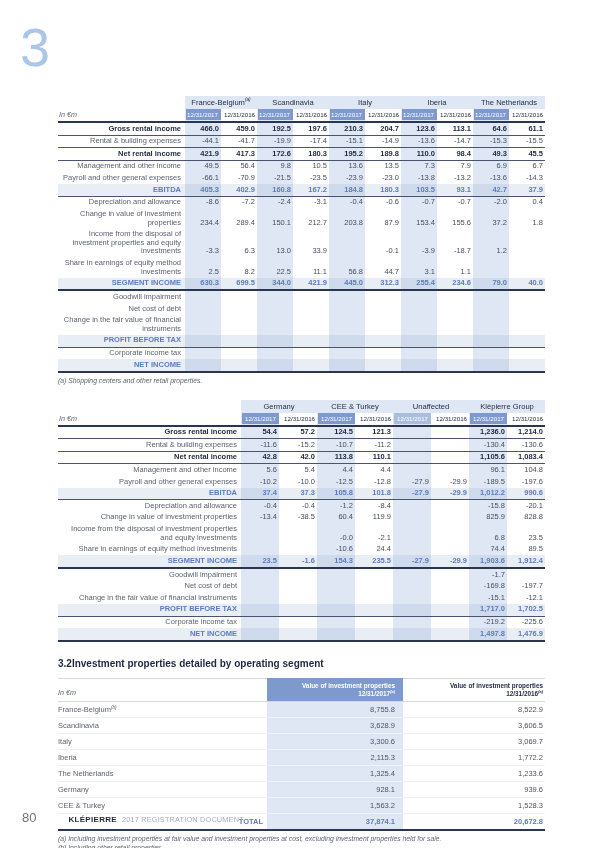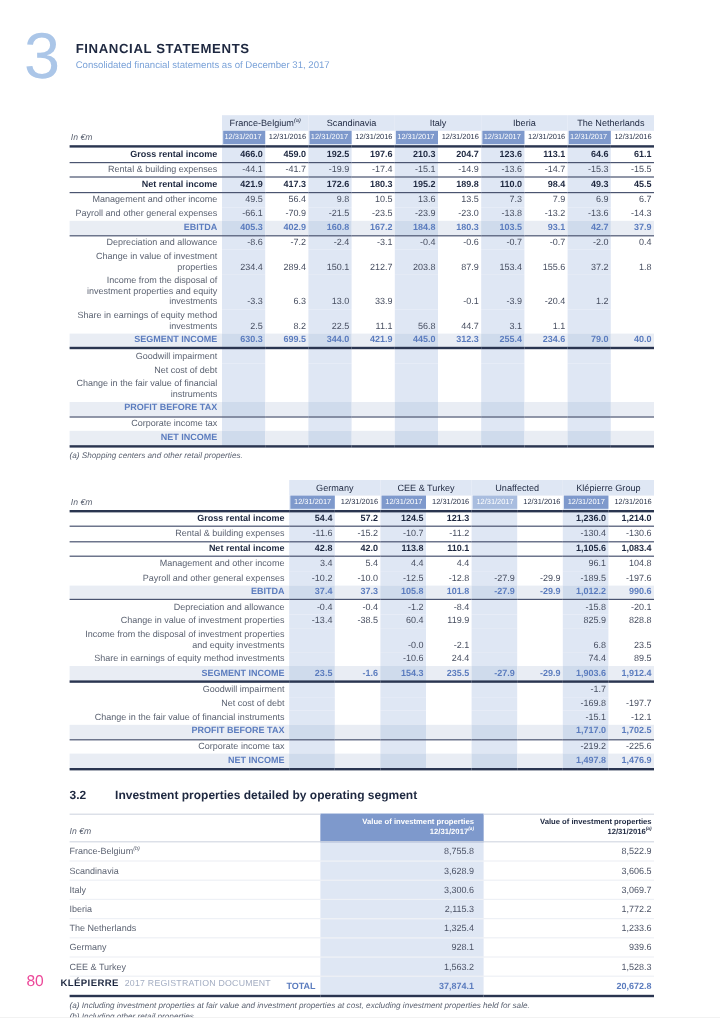--- a/index.html
+++ b/index.html
@@ -39,54 +39,50 @@
       background:#e9edf4;color:#5b7cbe !important;font-weight:bold;}
   tr.r-accent td.c2017,tr.r-accent-strong td.c2017,tr.r-accent-end td.c2017{background:#cfdbec;}
   tr.r-accent td{border-bottom:1px solid #4a5470;}
   tr.r-accent-strong td{border-bottom:2px solid #2a3550;}
   tr.r-accent-end td{border-bottom:2px solid #2a3550;}
   .fnotes{margin-top:4px;}
   .fnote{font-style:italic;font-size:6.8px;color:#5c6372;line-height:1.3;}
   .gap{height:14px;}
   
   .sec-heading{margin:16px 0 9px 0;font-size:10px;font-weight:bold;color:#1e2840;}
-  .sec-heading .num{margin-right:24px;}
+  .sec-heading .num{margin-right:0;}
   
   table.inv{border-collapse:collapse;table-layout:fixed;width:487px;font-size:7.5px;margin-top:2px;}
   .inv col.c-label{width:209px}
   .inv col.c-y17{width:136px;background:#dfe7f4;}
   .inv col.c-y16{width:142px}
   .inv thead th{border-bottom:1px solid #d4d9e3;border-top:1px solid #d4d9e3;vertical-align:bottom;}
   .inv th.unit{font-style:italic;font-weight:normal;text-align:left;color:#5c6372;font-size:7.2px;padding:4px 0;}
   .inv th.h17{background:#7e99cc;color:#ffffff;text-align:right;font-size:6.4px;font-weight:bold;
               padding:3px 8px 3px 3px;line-height:1.3;border-top:none;}
   .inv th.h16{color:#1e2840;text-align:right;font-size:6.4px;font-weight:bold;padding:3px 2px 3px 3px;line-height:1.3;}
   .inv td{padding:3px 8px 3px 0;text-align:right;color:#4c5366;vertical-align:bottom;}
   .inv td.lbl{text-align:left;color:#5c6372;padding-right:4px;}
   .inv td.v16{padding-right:2px;}
   .inv tr.r-plain td{border-bottom:1px solid #eef1f6;}
   .inv tr.r-total td{color:#5b7cbe;font-weight:bold;border-top:1px solid #4a5470;border-bottom:2px solid #2a3550;text-align:right;}
   sup{font-size:.62em;line-height:0;font-style:italic;}
   
   .pagefooter{position:absolute;left:22px;top:810px;display:flex;align-items:baseline;}
-  .pagenum{font-size:13px;color:#ec4899;margin-right:14px;}
+  .pagenum{font-size:13px;color:#737373;margin-right:32px;}
   .brand{font-size:8px;font-weight:bold;color:#1e2840;letter-spacing:.3px;margin-right:5px;}
   .docname{font-size:7.3px;color:#a3adc2;letter-spacing:.2px;}
 </style>
 </head>
 <body>
 
 <div class="page">
 
   <header class="chapheader">
     <div class="chapnum">3</div>
-    <div class="chaptitles">
-      <div class="chaptitle">FINANCIAL STATEMENTS</div>
-      <div class="chapsub">Consolidated financial statements as of December 31, 2017</div>
-    </div>
   </header>
 
   <main class="content">
     <table class="seg t1">
         <colgroup>
           <col class="c-label">
           <col class="c-y17">
           <col class="c-y16">
           <col class="c-y17">
           <col class="c-y16">
@@ -237,21 +233,21 @@
           </tr>
           <tr class="r-plain">
             <td class="lbl">Income from the disposal of investment properties and equity investments</td>
             <td class="val c2017">-3.3</td>
             <td class="val">6.3</td>
             <td class="val c2017">13.0</td>
             <td class="val">33.9</td>
             <td class="val c2017"></td>
             <td class="val">-0.1</td>
             <td class="val c2017">-3.9</td>
-            <td class="val">-20.4</td>
+            <td class="val">-18.7</td>
             <td class="val c2017">1.2</td>
             <td class="val"></td>
           </tr>
           <tr class="r-plain">
             <td class="lbl">Share in earnings of equity method investments</td>
             <td class="val c2017">2.5</td>
             <td class="val">8.2</td>
             <td class="val c2017">22.5</td>
             <td class="val">11.1</td>
             <td class="val c2017">56.8</td>
@@ -427,21 +423,21 @@
             <td class="val">42.0</td>
             <td class="val c2017">113.8</td>
             <td class="val">110.1</td>
             <td class="val c2017"></td>
             <td class="val"></td>
             <td class="val c2017">1,105.6</td>
             <td class="val">1,083.4</td>
           </tr>
           <tr class="r-plain">
             <td class="lbl">Management and other income</td>
-            <td class="val c2017">3.4</td>
+            <td class="val c2017">5.6</td>
             <td class="val">5.4</td>
             <td class="val c2017">4.4</td>
             <td class="val">4.4</td>
             <td class="val c2017"></td>
             <td class="val"></td>
             <td class="val c2017">96.1</td>
             <td class="val">104.8</td>
           </tr>
           <tr class="r-plain">
             <td class="lbl">Payroll and other general expenses</td>

